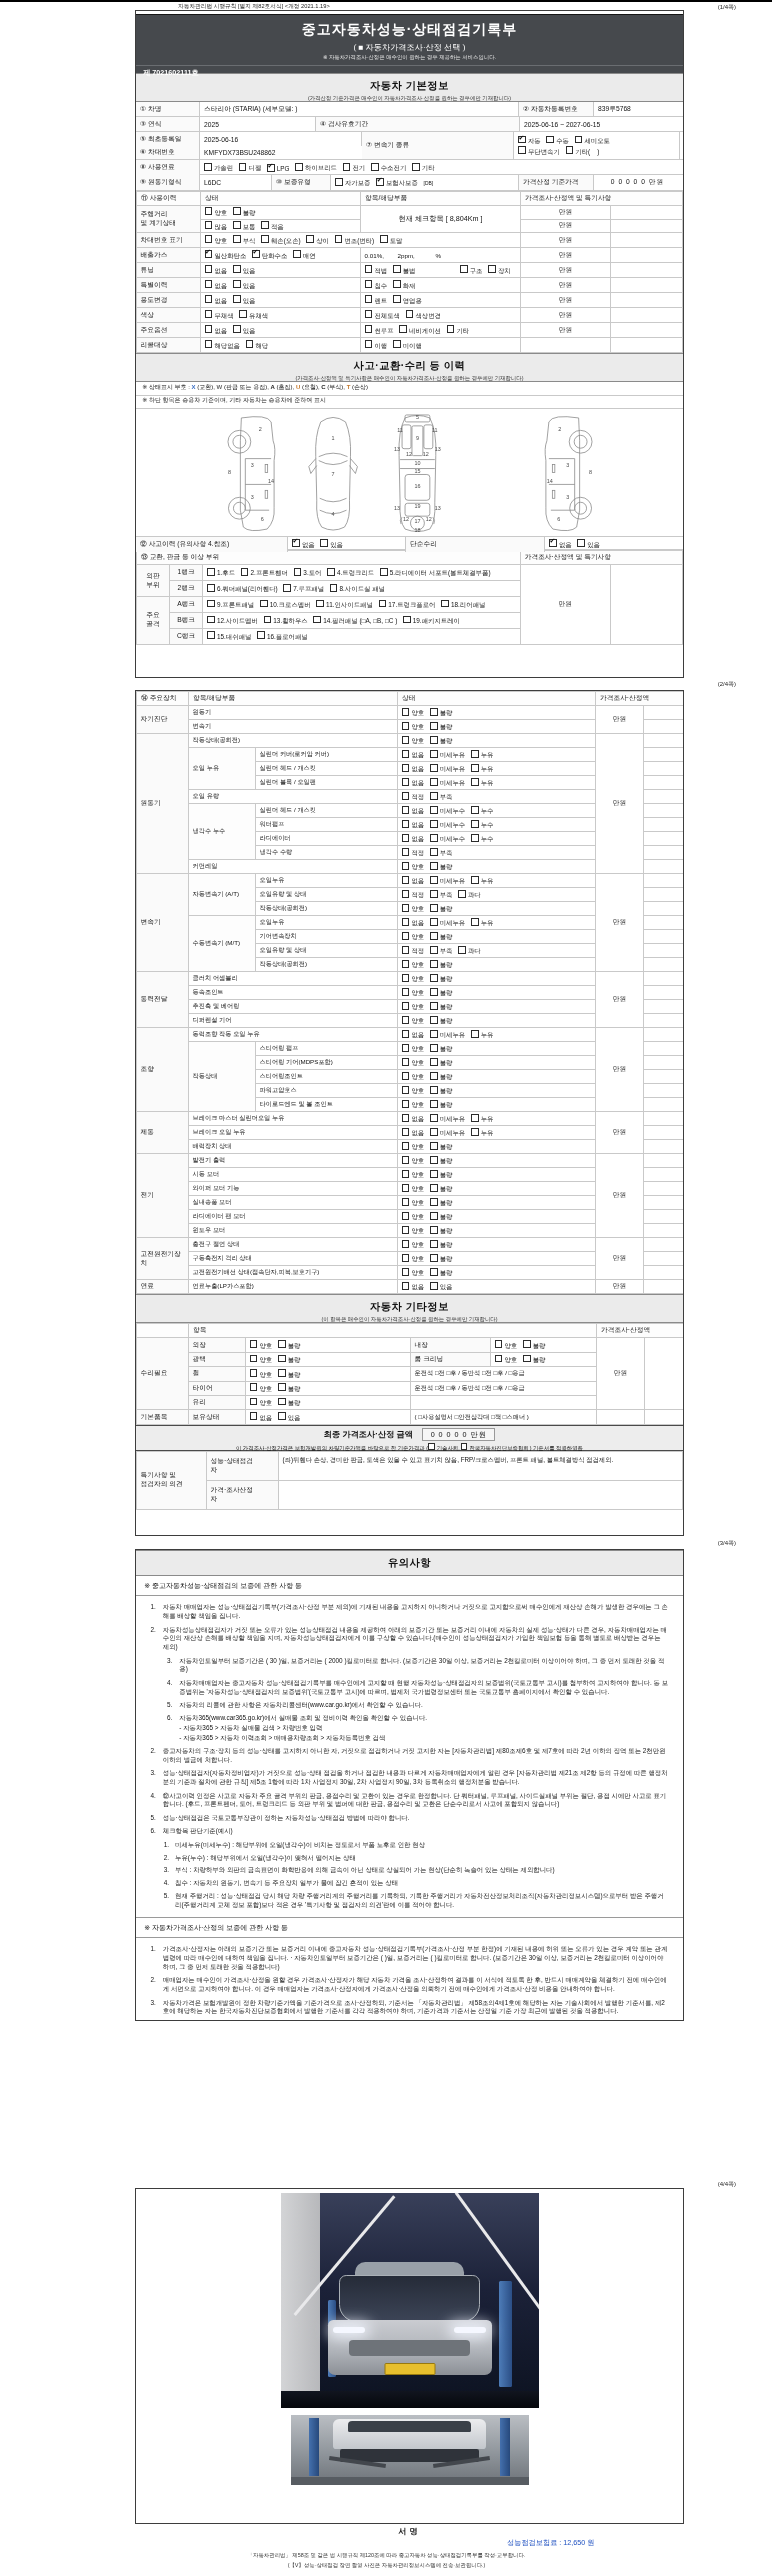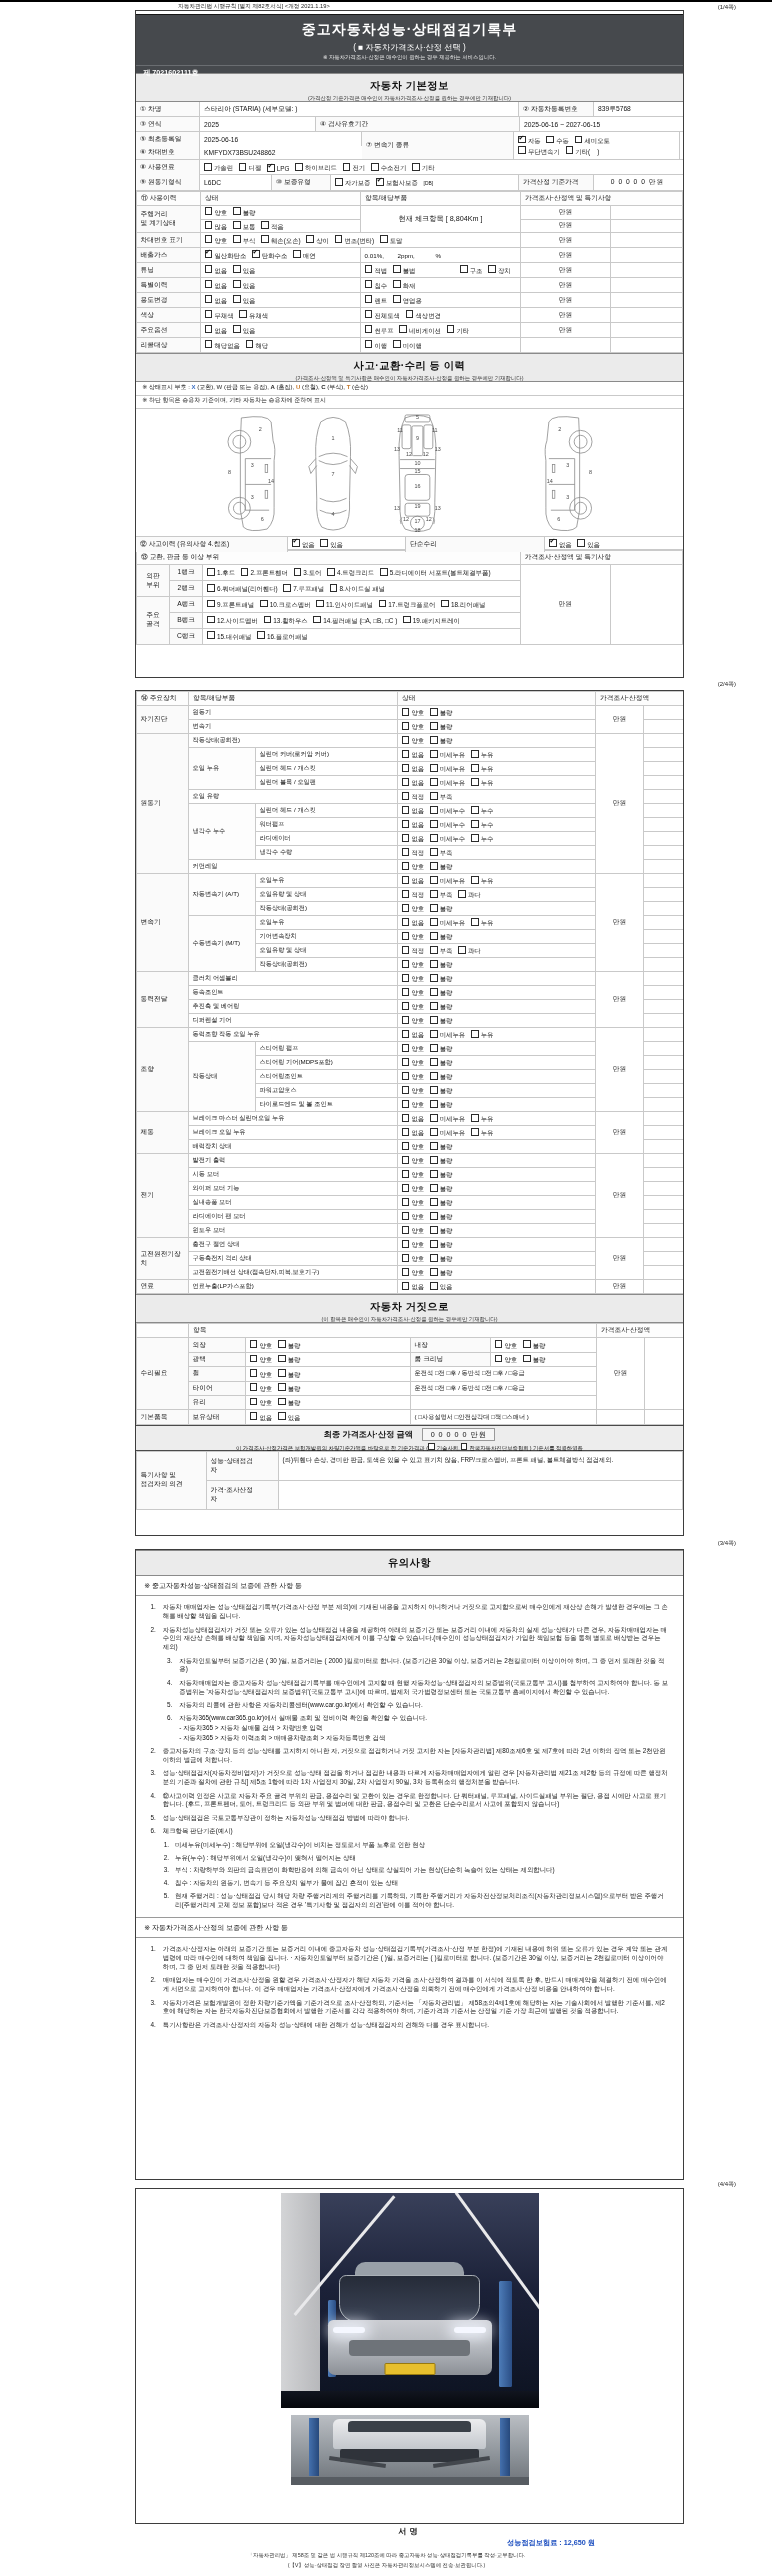--- a/index.html
+++ b/index.html
@@ -7,21 +7,21 @@
        font-family:"Liberation Sans","DejaVu Sans",sans-serif;color:#111;overflow:hidden;}
   .topline{position:absolute;top:0;left:0;width:773px;height:1.5px;background:#000;}
   .meta-left{position:absolute;top:2.6px;left:178px;font-size:5.7px;color:#222;}
   .pagemark{position:absolute;right:37px;font-size:6px;color:#222;}
   .blk{position:absolute;left:135px;width:549px;border:1.5px solid #3d3d3d;background:#fff;
        box-sizing:border-box;overflow:hidden;}
   .orn{height:2.6px;background:#fff;border-bottom:1px solid #161616;}
   
   .dkhead{background:#46494d;color:#fff;text-align:center;padding-top:6.2px;height:52px;}
   .dk-title{font-size:14px;font-weight:bold;letter-spacing:1px;}
-  .dk-sub{font-size:8.2px;margin-top:2.6px;}
+  .dk-sub{font-size:8.2px;margin-top:2.6px;font-family:Liberation Serif, serif;}
   .dk-note{font-size:5.4px;margin-top:1.5px;color:#e6e6e6;}
   .dk-doc{text-align:left;font-size:7.2px;font-weight:bold;padding:2.1px 7.2px 2.6px;border-top:0.5px solid #6a6d71;margin-top:3.6px;}
   
   .sec-head{background:#ebebeb;border-top:0.5px solid #8a8a8a;border-bottom:0.5px solid #8a8a8a;
             text-align:center;padding:4.6px 0 3.6px;height:21px;box-sizing:border-box;height:29px;}
   .sec-title{font-size:10.3px;font-weight:bold;letter-spacing:0.5px;}
   .sec-note{font-size:5.4px;color:#333;margin-top:2.1px;}
   
   table{border-collapse:collapse;width:100%;table-layout:fixed;}
   td,th{border:0.5px solid #c9c9c9;font-size:6.7px;padding:1px 3.6px;vertical-align:middle;
@@ -98,21 +98,21 @@
   .p2-van{position:absolute;top:4.1px;left:18%;width:64%;height:30px;
           background:linear-gradient(#ecedef,#c3c7cc);border-radius:6.2px 6.2px 3.1px 3.1px;}
   .p2-wind2{position:absolute;top:6.2px;left:24%;width:52%;height:11.3px;background:#3a4048;border-radius:4.1px 4.1px 1.5px 1.5px;}
   .p2-under{position:absolute;top:34px;left:21%;width:58%;height:13.4px;background:#2f333a;border-radius:2.1px;}
   .p2-arm{position:absolute;top:45px;width:57px;height:4.1px;background:#43474d;}
   .p2-arm.l{left:16%;transform:rotate(8deg);} .p2-arm.r{right:16%;transform:rotate(-8deg);}
   .p2-floor{position:absolute;bottom:0;left:0;width:100%;height:8.2px;background:#575c62;}
   
   .sign-label{position:absolute;top:2526px;left:135px;width:549px;text-align:center;
               font-size:8.2px;font-weight:bold;letter-spacing:3.1px;}
-  .fee{position:absolute;top:2538px;left:507px;color:#1d4fc0;font-size:7.2px;font-weight:bold;}
+  .fee{position:absolute;top:2538px;left:507px;color:#1d4fc0;font-size:7.2px;font-weight:normal;}
   .footer-line{position:absolute;left:0;width:773px;text-align:center;font-size:5.4px;color:#333;}
   .itemc{font-size:6.2px;}
   .statec{font-size:6.2px;}
   .devc{background:#fafafa;text-align:left;}
   .subc{background:#fdfdfd;font-size:6.2px;}
   .opin-lbl{background:#fafafa;white-space:pre-line;font-size:6.7px;}
   .opin-txt{font-size:6.3px;line-height:8.8px;vertical-align:top;padding-top:4.1px;}
   .flright{float:right;}
   svg text{font-family:"Liberation Sans","DejaVu Sans",sans-serif;}
 </style>
@@ -674,21 +674,21 @@
           <td class="devc" rowspan="1">연료</td>
           <td class="itemc" colspan="2">연료누출(LP가스포함)</td>
           <td class="statec"><span class="cb"><span class="bx"></span>없음</span><span class="cb"><span class="bx"></span>있음</span></td>
           <td class="pricec" rowspan="1">만원</td>
           <td class="notec"></td>
         </tr>
       </tbody>
   </table>
 
   <div class="sec-head">
-    <div class="sec-title">자동차 거짓으로</div>
+    <div class="sec-title">자동차 기타정보</div>
     <div class="sec-note">(이 항목은 매수인이 자동차가격조사·산정을 원하는 경우에만 기재합니다)</div>
   </div>
 
   <table>
     <colgroup>
         <col style="width:52px">
         <col style="width:57px">
         <col style="width:165px">
         <col style="width:80px">
         <col style="width:106px">
@@ -768,21 +768,21 @@
         </tr>
         <tr style="height: 29px;">
           <td class="opin-lbl">가격·조사산정
 자</td>
           <td class="opin-txt"></td>
         </tr>
       </tbody>
   </table>
 </div>
 
-<div class="blk" style="top:1549px;height:631px;">
+<div class="blk" style="top:1549px;height:472px;">
   <div class="sec-head" style="height:26px;">
     <div class="sec-title">유의사항</div>
   </div>
   <div class="notice-sub">※ 중고자동차성능·상태점검의 보증에 관한 사항 등</div>
   <div class="notice-body" id="noticeA">
       <div class="ni">
         <span class="n">1.</span>
         <div class="txt">자동차 매매업자는 성능·상태점검기록부(가격조사·산정 부분 제외)에 기재된 내용을 고지하지 아니하거나 거짓으로 고지함으로써 매수인에게 재산상 손해가 발생한 경우에는 그 손해를 배상할 책임을 집니다.</div>
       </div>
       <div class="ni">

